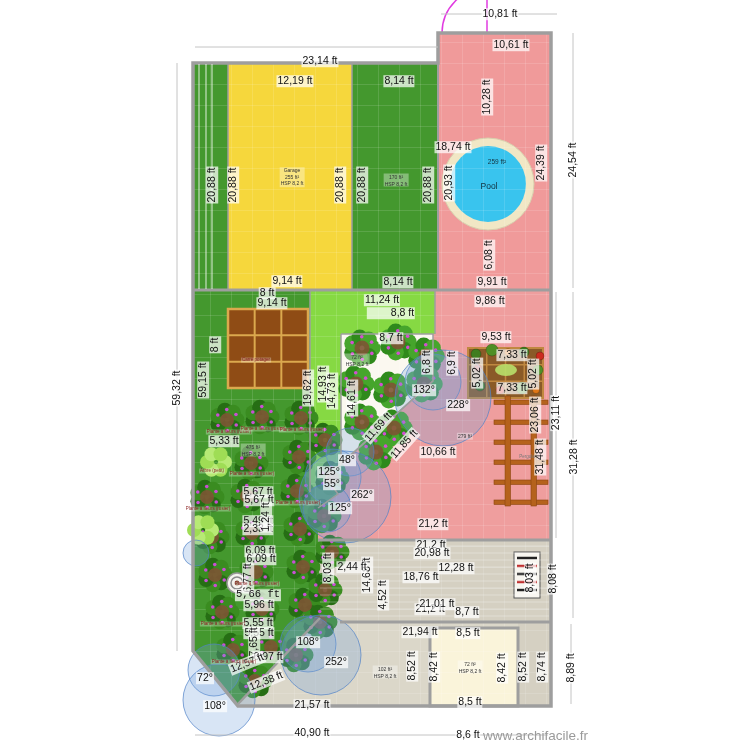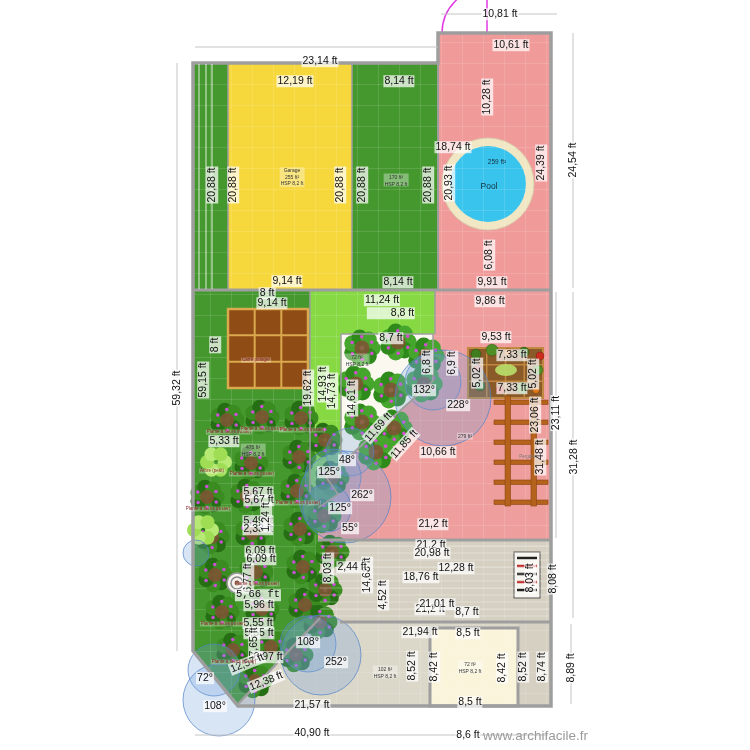--- a/index.html
+++ b/index.html
@@ -776,21 +776,21 @@
       <div class="lbl" style="left: 332px; top: 391px; transform: translate(-50%, -50%) rotate(-90deg);">14,73 ft</div>
       <div class="lbl" style="left: 352px; top: 398px; transform: translate(-50%, -50%) rotate(-90deg);">14,61 ft</div>
       <div class="lbl" style="left: 215px; top: 345px; transform: translate(-50%, -50%) rotate(-90deg);">8 ft</div>
       <div class="lbl" style="left: 203px; top: 380px; transform: translate(-50%, -50%) rotate(-90deg);">59,15 ft</div>
       <div class="lbl" style="left: 177px; top: 388px; transform: translate(-50%, -50%) rotate(-90deg);">59,32 ft</div>
       <div class="lbl" style="left: 224px; top: 441px; transform: translate(-50%, -50%);">5,33 ft</div>
       <div class="lbl" style="left: 378px; top: 427px; transform: translate(-50%, -50%) rotate(-48deg);">11,69 ft</div>
       <div class="lbl" style="left: 404px; top: 444px; transform: translate(-50%, -50%) rotate(-48deg);">11,85 ft</div>
       <div class="lbl" style="left: 347px; top: 460px; transform: translate(-50%, -50%);">48°</div>
       <div class="lbl" style="left: 329px; top: 472px; transform: translate(-50%, -50%);">125°</div>
-      <div class="lbl" style="left: 350px; top: 484px; transform: translate(-50%, -50%); margin-top: 44px;">55°</div>
+      <div class="lbl" style="left: 332px; top: 484px; transform: translate(-50%, -50%);">55°</div>
       <div class="lbl" style="left: 362px; top: 495px; transform: translate(-50%, -50%);">262°</div>
       <div class="lbl" style="left: 340px; top: 508px; transform: translate(-50%, -50%);">125°</div>
       <div class="lbl" style="left: 438px; top: 452px; transform: translate(-50%, -50%);">10,66 ft</div>
       <div class="lbl" style="left: 535px; top: 415px; transform: translate(-50%, -50%) rotate(-90deg);">23,06 ft</div>
       <div class="lbl" style="left: 556px; top: 413px; transform: translate(-50%, -50%) rotate(-90deg);">23,11 ft</div>
       <div class="lbl" style="left: 540px; top: 457px; transform: translate(-50%, -50%) rotate(-90deg);">31,48 ft</div>
       <div class="lbl" style="left: 574px; top: 457px; transform: translate(-50%, -50%) rotate(-90deg);">31,28 ft</div>
       <div class="lbl" style="left: 258px; top: 492px; transform: translate(-50%, -50%);">5,67 ft</div>
       <div class="lbl" style="left: 259px; top: 500px; transform: translate(-50%, -50%);">5,67 ft</div>
       <div class="lbl" style="left: 258px; top: 521px; transform: translate(-50%, -50%);">5,49 ft</div>

